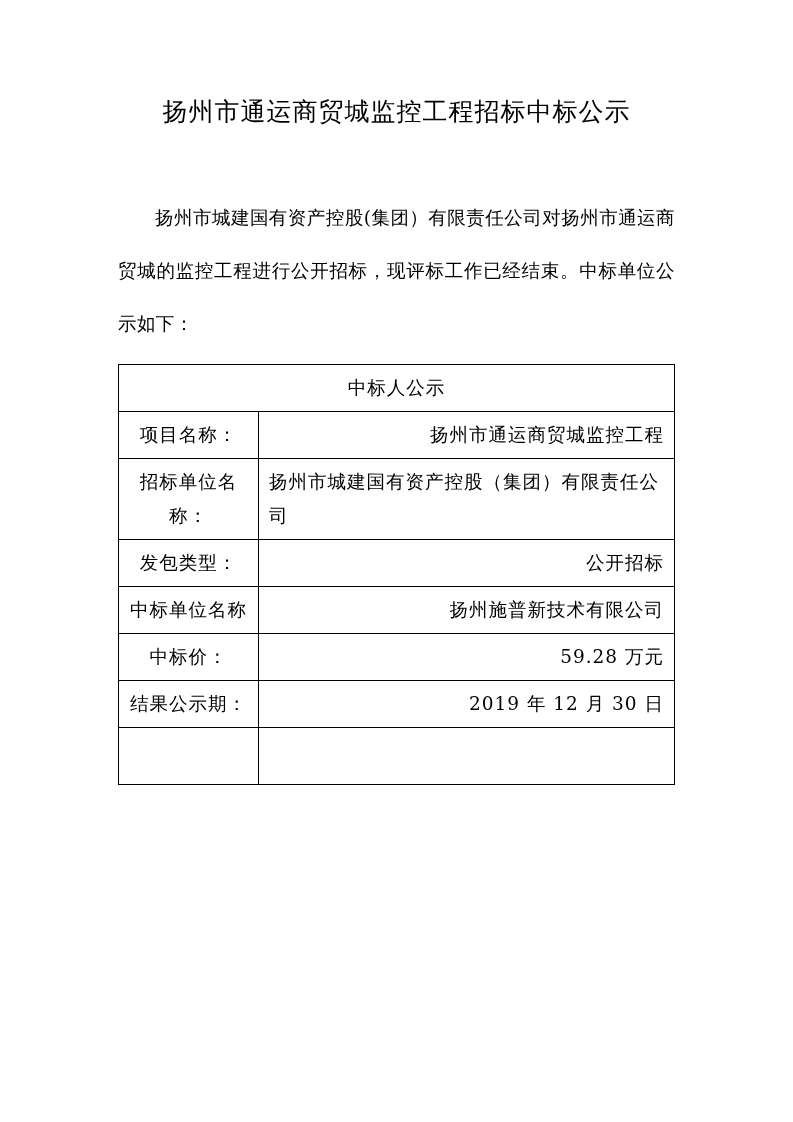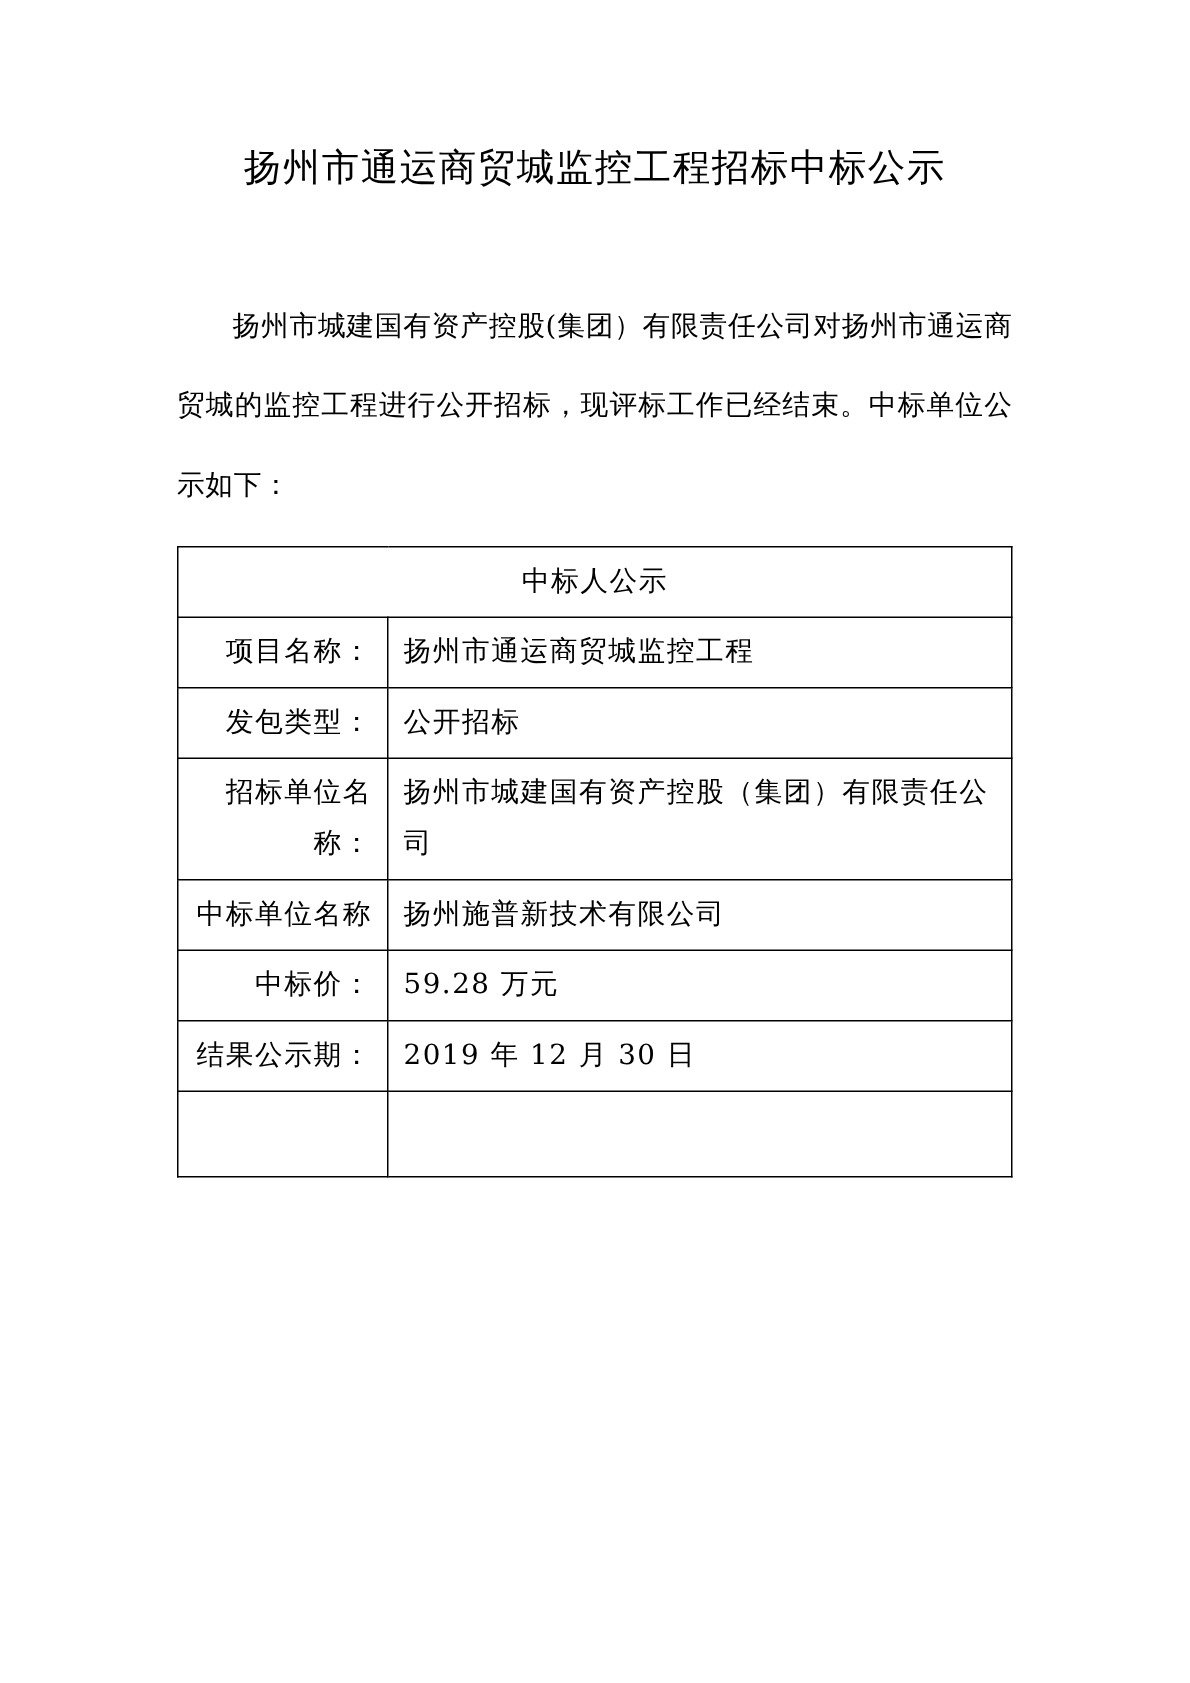--- a/index.html
+++ b/index.html
@@ -62,26 +62,26 @@
     letter-spacing: 1px;
   }
   td.header-cell {
     text-align: center;
     font-size: 20px;
     letter-spacing: 3px;
     padding: 8px 10px;
   }
   td.label-cell {
     width: 140px;
-    text-align: right;
+    text-align: center;
     letter-spacing: 2.5px;
     padding-left: 12px;
   }
   td.value-center {
-    text-align: left;
+    text-align: right;
     letter-spacing: 1.5px;
   }
   td.value-left {
     text-align: left;
     letter-spacing: 1.5px;
   }
   td.empty-cell {
     height: 44px;
   }
   .after-table {
@@ -107,26 +107,26 @@
     </colgroup>
     <tbody>
       <tr>
         <td class="header-cell" colspan="2">中标人公示</td>
       </tr>
       <tr>
         <td class="label-cell">项目名称：</td>
         <td class="value-center">扬州市通运商贸城监控工程</td>
       </tr>
       <tr>
+        <td class="label-cell">招标单位名称：</td>
+        <td class="value-left">扬州市城建国有资产控股（集团）有限责任公司</td>
+      </tr>
+      <tr>
         <td class="label-cell">发包类型：</td>
         <td class="value-center">公开招标</td>
-      </tr>
-      <tr>
-        <td class="label-cell">招标单位名称：</td>
-        <td class="value-left">扬州市城建国有资产控股（集团）有限责任公司</td>
       </tr>
       <tr>
         <td class="label-cell">中标单位名称</td>
         <td class="value-center">扬州施普新技术有限公司</td>
       </tr>
       <tr>
         <td class="label-cell">中标价：</td>
         <td class="value-center">59.28 万元</td>
       </tr>
       <tr>

